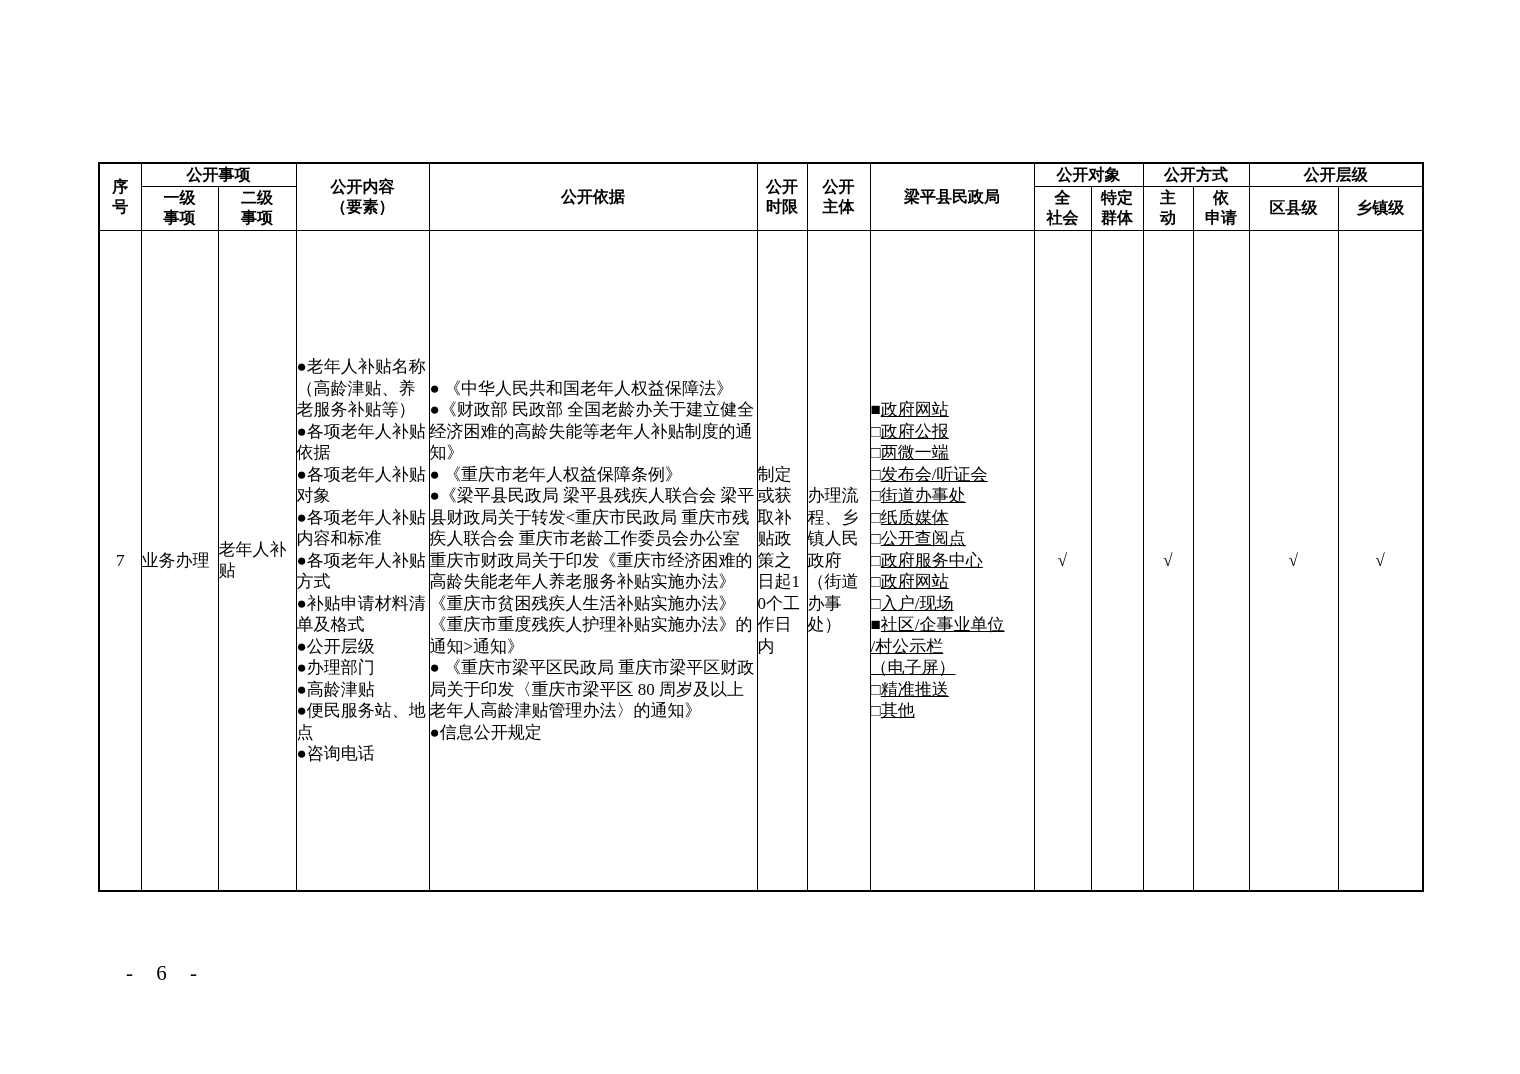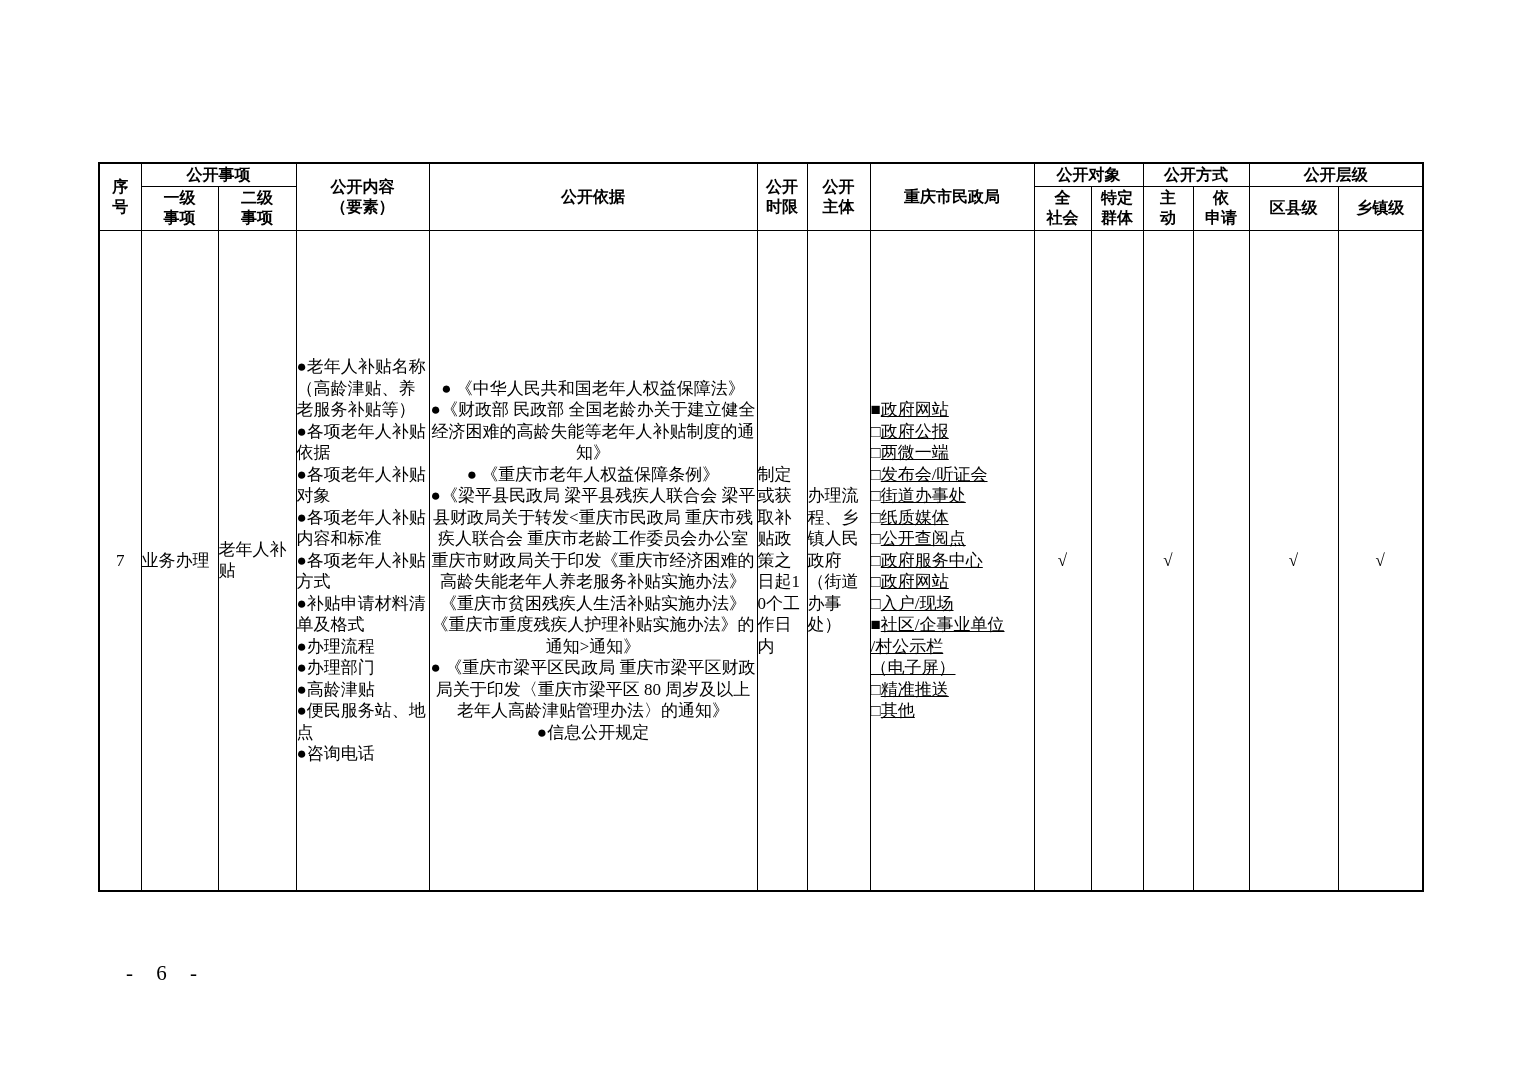--- a/index.html
+++ b/index.html
@@ -37,21 +37,21 @@
     text-align: center;
     white-space: pre-line;
   }
   td.bd {
     font-size: 17px;
     line-height: 21.5px;
   }
   td.c-center { text-align: center; }
   td.c-matter { padding: 0 8px 0 10px; word-break: break-all; }
   td.c-content { padding: 0 14px 0 10px; word-break: break-all; }
-  td.c-basis { padding: 0 8px 0 6px; word-break: break-all; text-align: center; }
+  td.c-basis { padding: 0 8px 0 6px; word-break: break-all; }
   td.c-narrow { padding: 0 5px 0 9px; word-break: break-all; }
   td.c-channels { padding: 0 6px 0 10px; word-break: break-all; }
   td.c-check { text-align: center; font-size: 17px; }
   .ch-label { white-space: pre-line; text-decoration: underline; }
   .page-footer {
     position: absolute;
     left: 126px;
     top: 961px;
     font-size: 21px;
     letter-spacing: 9px;
@@ -84,21 +84,21 @@
       <td class="hd" rowspan="2">序
 号</td>
       <td class="hd" colspan="2">公开事项</td>
       <td class="hd" rowspan="2">公开内容
 （要素）</td>
       <td class="hd" rowspan="2">公开依据</td>
       <td class="hd" rowspan="2">公开
 时限</td>
       <td class="hd" rowspan="2">公开
 主体</td>
-      <td class="hd" rowspan="2">重庆市民政局</td>
+      <td class="hd" rowspan="2">梁平县民政局</td>
       <td class="hd" colspan="2">公开对象</td>
       <td class="hd" colspan="2">公开方式</td>
       <td class="hd" colspan="2">公开层级</td>
     </tr>
     <tr class="hr2">
       <td class="hd">一级
 事项</td>
       <td class="hd">二级
 事项</td>
       <td class="hd">全
@@ -117,21 +117,21 @@
       <td class="bd c-matter">业务办理</td>
       <td class="bd c-matter">老年人补贴</td>
       <td class="bd c-content">
         <div>
               <div>●老年人补贴名称（高龄津贴、养老服务补贴等）</div>
               <div>●各项老年人补贴依据</div>
               <div>●各项老年人补贴对象</div>
               <div>●各项老年人补贴内容和标准</div>
               <div>●各项老年人补贴方式</div>
               <div>●补贴申请材料清单及格式</div>
-              <div>●办理流程</div>
+              <div>●公开层级</div>
               <div>●办理部门</div>
               <div>●高龄津贴</div>
               <div>●便民服务站、地点</div>
               <div>●咨询电话</div>
             </div>
       </td>
       <td class="bd c-basis">
         <div>
               <div>● 《中华人民共和国老年人权益保障法》</div>
               <div>●《财政部 民政部 全国老龄办关于建立健全经济困难的高龄失能等老年人补贴制度的通知》</div>

